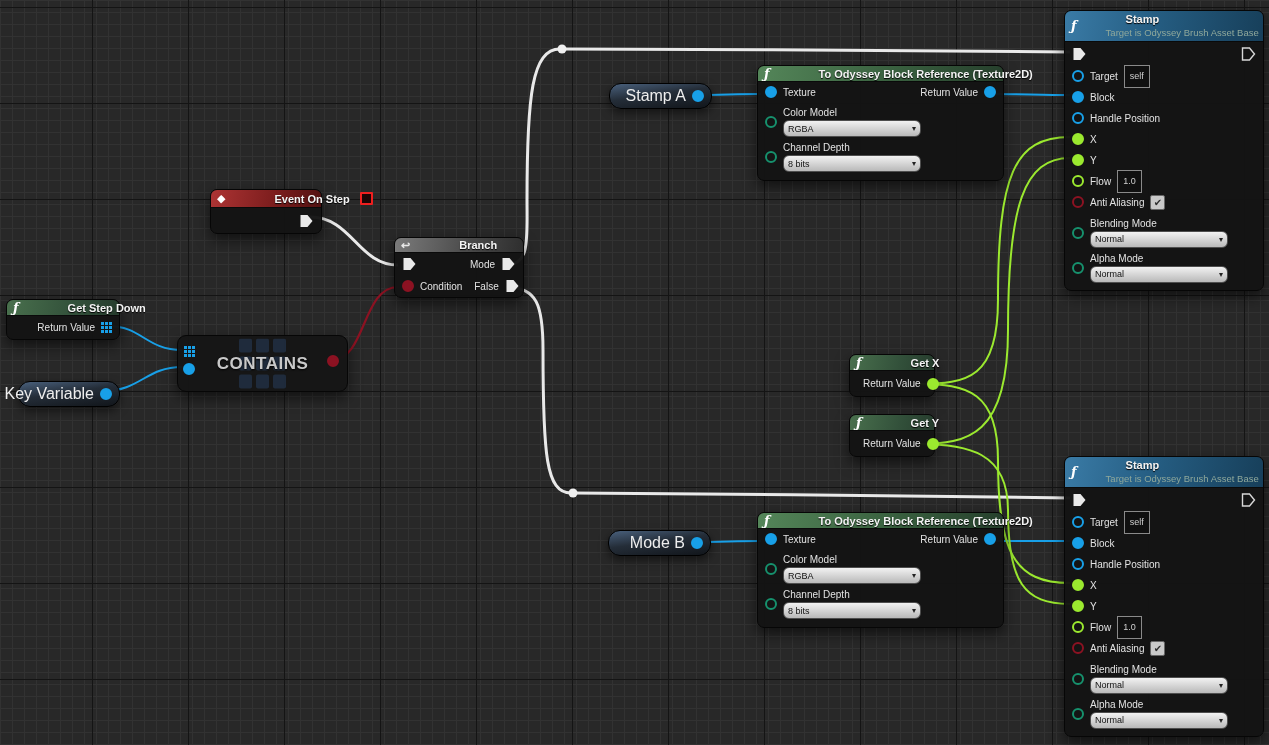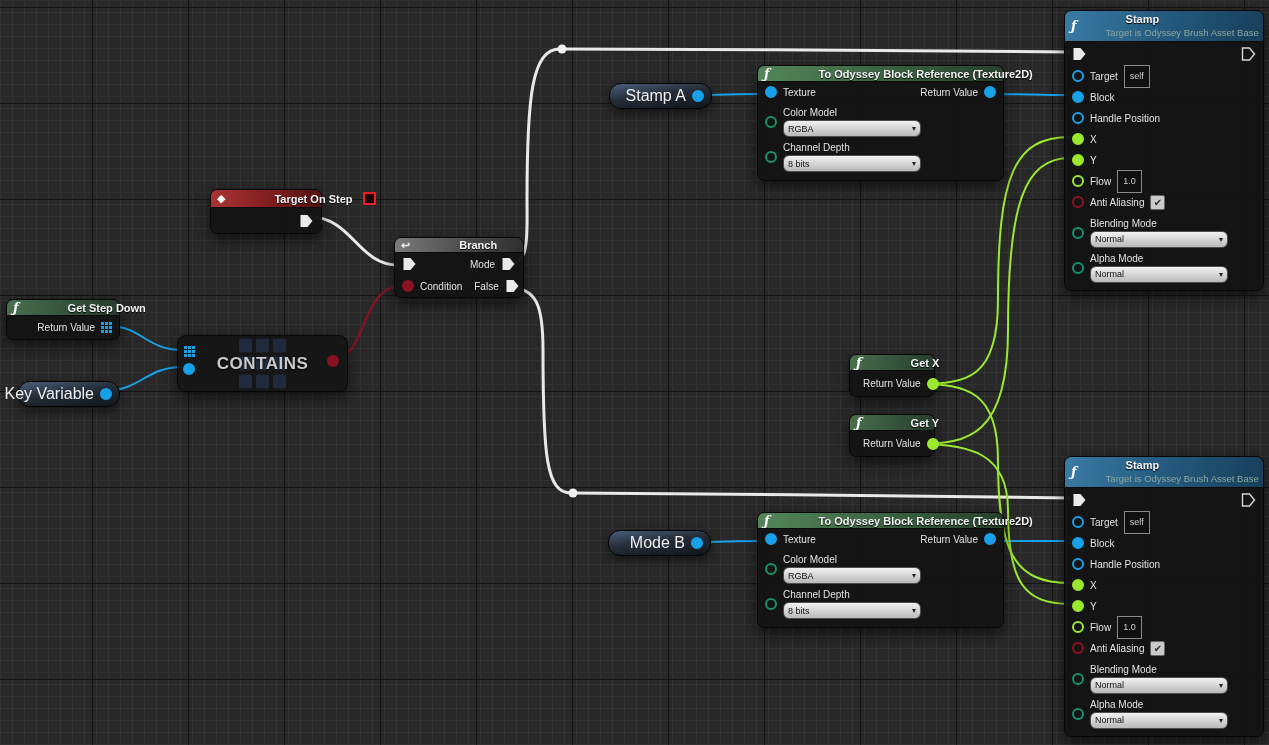--- a/index.html
+++ b/index.html
@@ -97,21 +97,21 @@
   <path d="M918,444 C968,444 1008,436 1008,330 C1008,205 1024,158 1070,158" stroke="#9be92f" stroke-width="2"></path>
   <path d="M918,444 C968,444 1008,452 1008,510 C1008,582 1024,604 1070,604" stroke="#9be92f" stroke-width="2"></path>
 
   <circle cx="562" cy="49" r="4.5" fill="#f0f0f0"></circle>
   <circle cx="573" cy="493" r="4.5" fill="#f0f0f0"></circle>
 </svg>
 
 <div class="node" style="left:210px;top:189px;width:110px;">
   <div class="hdr red">
     <span class="fn" style="font-size:11px;font-style:normal;">◆</span>
-    <span class="title">Target On Step</span>
+    <span class="title">Event On Step</span>
     <span class="sp"></span>
     <span class="eventbox"></span>
   </div>
   <div class="row" style="height:25px;">
     <span class="sp"></span>
     <svg class="execpin" width="15" height="14" viewBox="0 0 14 14">
           <polygon points="1,1 8,1 13,7 8,13 1,13" fill="#e9e9e9"></polygon>
         </svg>
   </div>
 </div>

